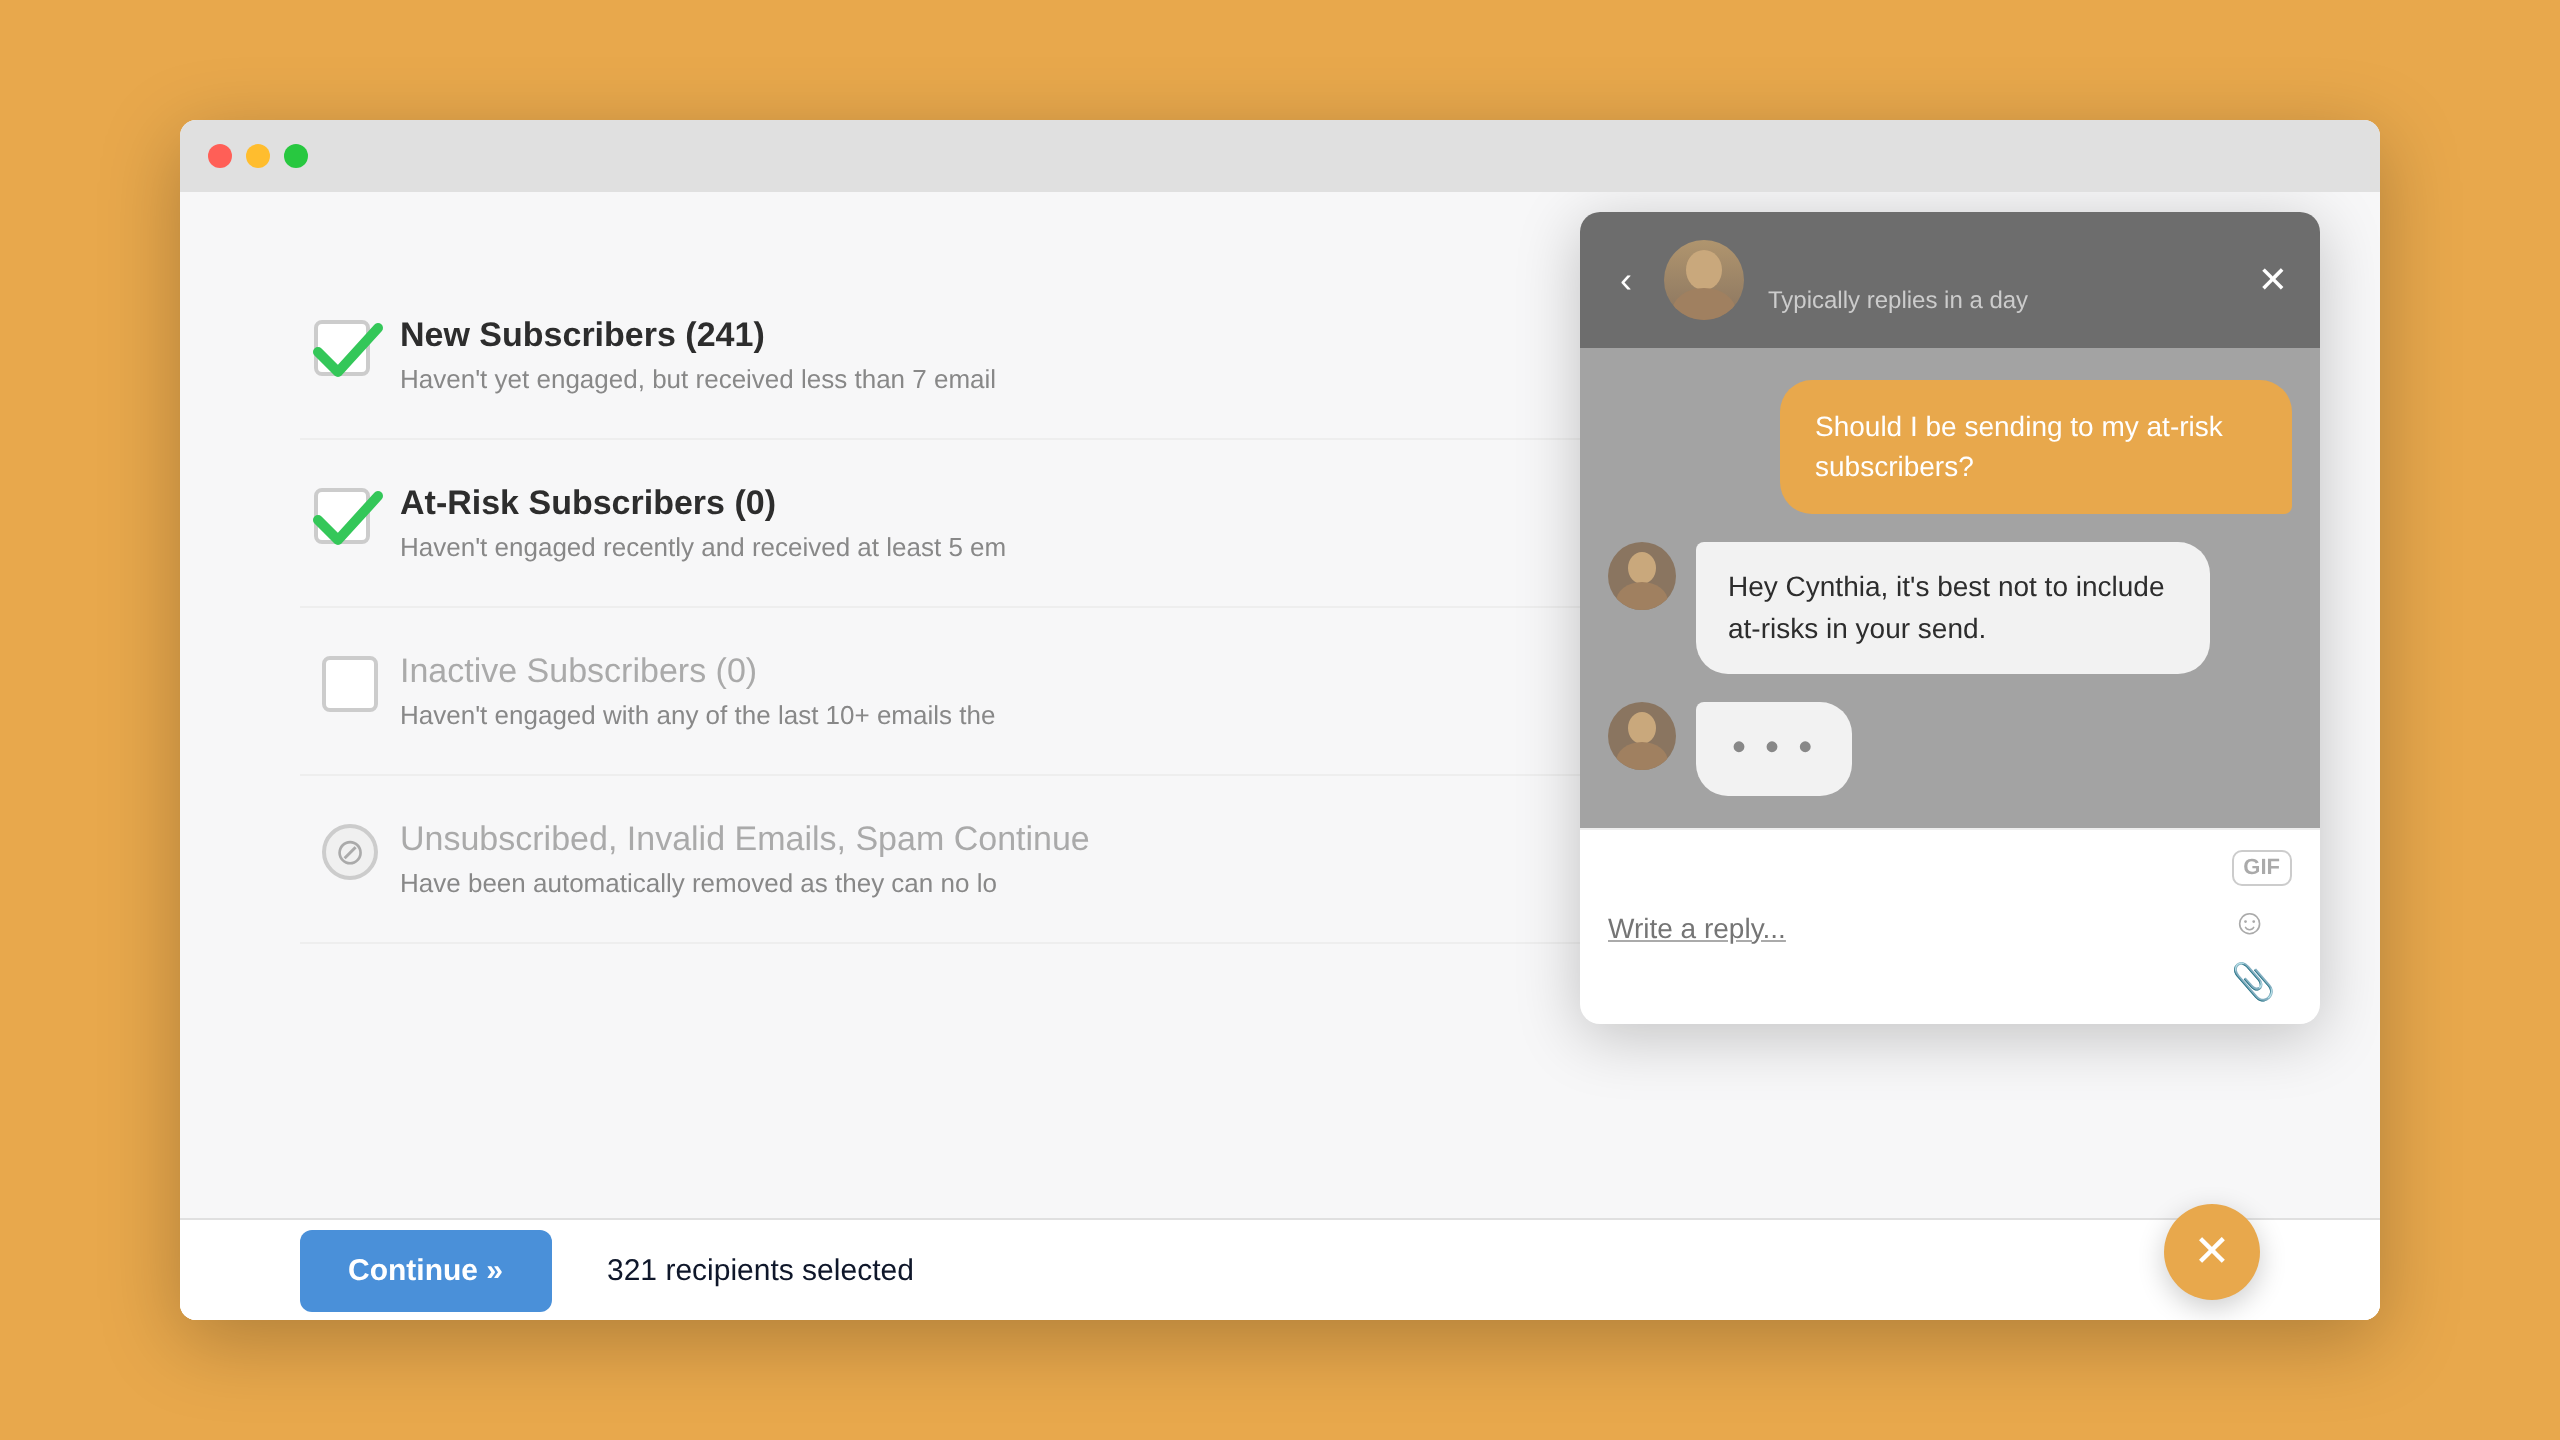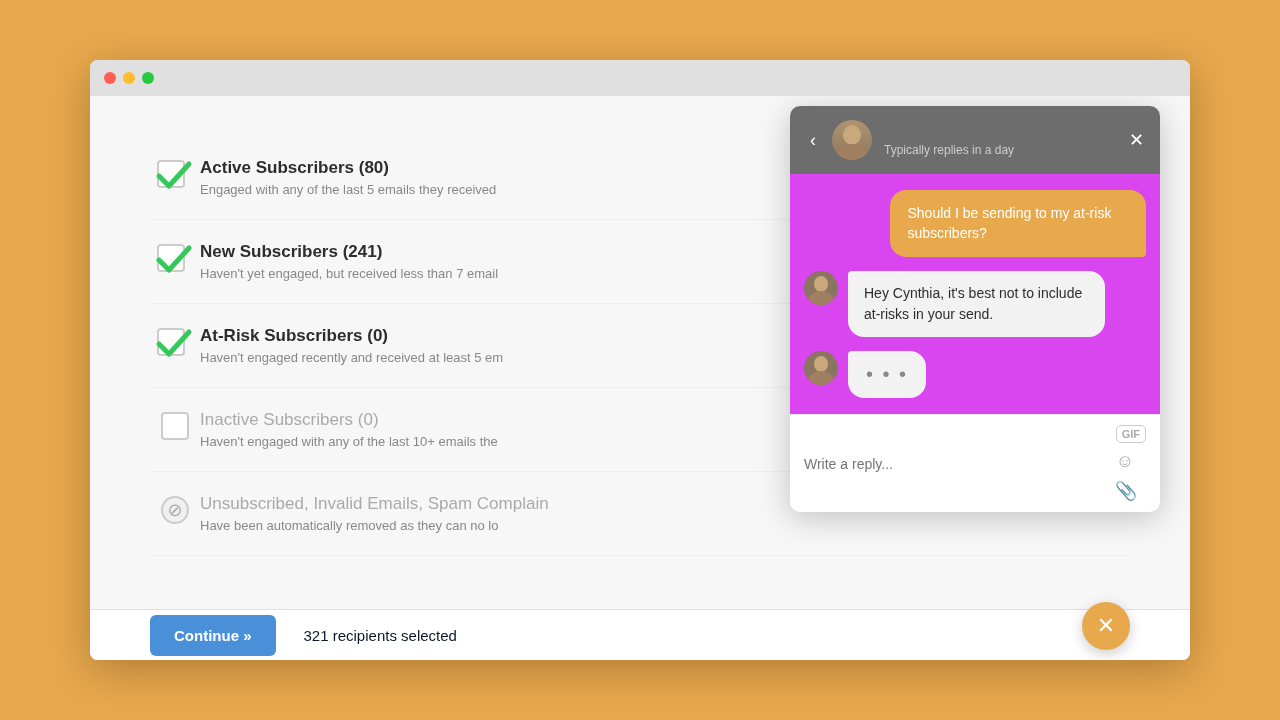--- a/index.html
+++ b/index.html
@@ -208,21 +208,21 @@
       font-size: 18px;
       cursor: pointer;
       background: none;
       border: none;
     }
     .chat-body {
       padding: 16px 14px;
       display: flex;
       flex-direction: column;
       gap: 14px;
-      background: #d946ef;
+      background: #a3a3a3;
       min-height: 200px;
     }
     .msg-outgoing {
       display: flex;
       justify-content: flex-end;
     }
     .msg-outgoing-bubble {
       background: #E8A84C;
       color: #fff;
       border-radius: 16px 16px 4px 16px;
@@ -271,20 +271,21 @@
       align-items: center;
       gap: 10px;
     }
     .chat-input {
       flex: 1;
       border: none;
       outline: none;
       font-size: 14px;
       color: #aaa;
       background: transparent;
+      text-decoration: underline;
     }
     .chat-input-icons {
       display: flex;
       align-items: flex-start;
       gap: 8px;
       flex-direction: column;
     }
     .gif-btn {
       border: 1.5px solid #ccc;
       border-radius: 5px;
@@ -328,81 +329,67 @@
 <div class="browser-window">
   <div class="browser-titlebar">
     <div class="traffic-light tl-red"></div>
     <div class="traffic-light tl-yellow"></div>
     <div class="traffic-light tl-green"></div>
   </div>
   <div class="browser-content">
     <div class="main-area">
       <div class="subscriber-list">
 
+
         <div class="subscriber-item">
           <div class="checkbox-area">
             <div class="checkmark-icon">
               <div class="check-box"></div>
               <svg class="check-svg" width="44" height="44" viewBox="0 0 44 44">
                 <polyline points="6,22 16,32 36,10" stroke="#34c759" stroke-width="5" fill="none" stroke-linecap="round" stroke-linejoin="round"></polyline>
               </svg>
             </div>
           </div>
           <div class="subscriber-info">
-            <div class="subscriber-name">Active Subscribers (80)</div>
-            <div class="subscriber-desc">Engaged with any of the last 5 emails they received</div>
+            <div class="subscriber-name">New Subscribers (241)</div>
+            <div class="subscriber-desc">Haven't yet engaged, but received less than 7 email</div>
           </div>
         </div>
 
         <div class="subscriber-item">
           <div class="checkbox-area">
             <div class="checkmark-icon">
               <div class="check-box"></div>
               <svg class="check-svg" width="44" height="44" viewBox="0 0 44 44">
                 <polyline points="6,22 16,32 36,10" stroke="#34c759" stroke-width="5" fill="none" stroke-linecap="round" stroke-linejoin="round"></polyline>
               </svg>
             </div>
           </div>
           <div class="subscriber-info">
-            <div class="subscriber-name">New Subscribers (241)</div>
-            <div class="subscriber-desc">Haven't yet engaged, but received less than 7 email</div>
-          </div>
-        </div>
-
-        <div class="subscriber-item">
-          <div class="checkbox-area">
-            <div class="checkmark-icon">
-              <div class="check-box"></div>
-              <svg class="check-svg" width="44" height="44" viewBox="0 0 44 44">
-                <polyline points="6,22 16,32 36,10" stroke="#34c759" stroke-width="5" fill="none" stroke-linecap="round" stroke-linejoin="round"></polyline>
-              </svg>
-            </div>
-          </div>
-          <div class="subscriber-info">
             <div class="subscriber-name">At-Risk Subscribers (0)</div>
             <div class="subscriber-desc">Haven't engaged recently and received at least 5 em</div>
           </div>
         </div>
 
         <div class="subscriber-item">
           <div class="checkbox-area">
             <div class="checkbox-empty"></div>
           </div>
           <div class="subscriber-info">
             <div class="subscriber-name disabled">Inactive Subscribers (0)</div>
             <div class="subscriber-desc">Haven't engaged with any of the last 10+ emails the</div>
           </div>
         </div>
 
         <div class="subscriber-item">
           <div class="checkbox-area">
             <div class="checkbox-disabled">⊘</div>
           </div>
           <div class="subscriber-info">
-            <div class="subscriber-name disabled">Unsubscribed, Invalid Emails, Spam Complain</div>
+            <div class="subscriber-name disabled">Unsubscribed, Invalid Emails, Spam Continue</div>
             <div class="subscriber-desc">Have been automatically removed as they can no lo</div>
           </div>
         </div>
 
       </div>
 
       <div class="chat-overlay">
         <div class="chat-header">
           <button class="chat-back-btn">‹</button>
           <div class="chat-avatar">

